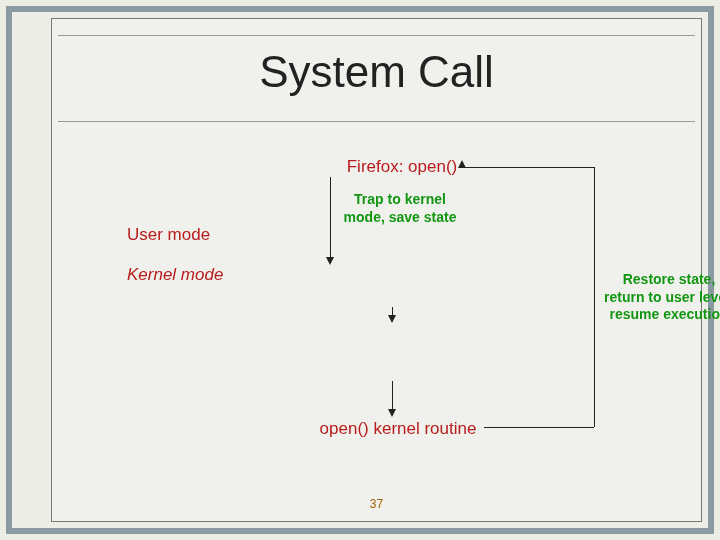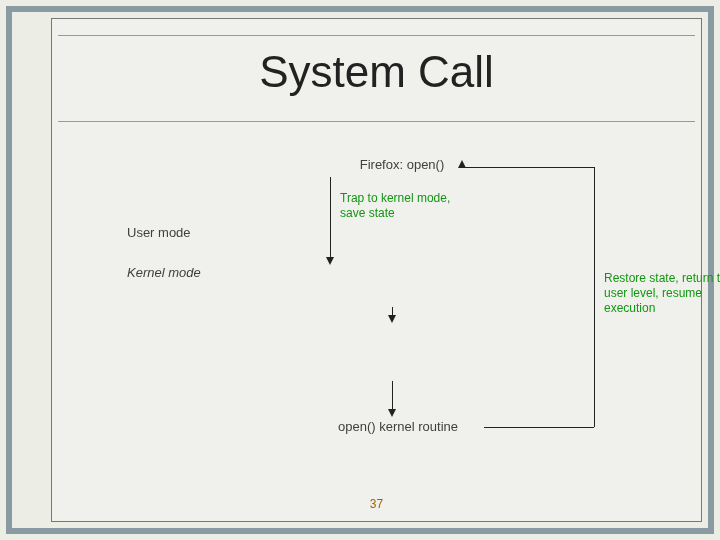--- a/index.html
+++ b/index.html
@@ -36,28 +36,29 @@
     top: 28px;
     width: 100%;
     text-align: center;
     font-size: 44px;
     color: #222;
     font-weight: 400;
   }
 
   .label {
     position: absolute;
-    color: #404040;
-    font-size: 13px;
+    color: #b91c1c;
+    font-size: 17px;
   }
   .green {
     color: #129612;
-    font-size: 12px;
-    text-align: left;
+    font-size: 14px;
+    text-align: center;
     line-height: 1.25;
+    font-weight: bold;
   }
   .slide-number {
     position: absolute;
     bottom: 10px;
     width: 100%;
     text-align: center;
     font-size: 12px;
     color: #a16207;
   }
 

